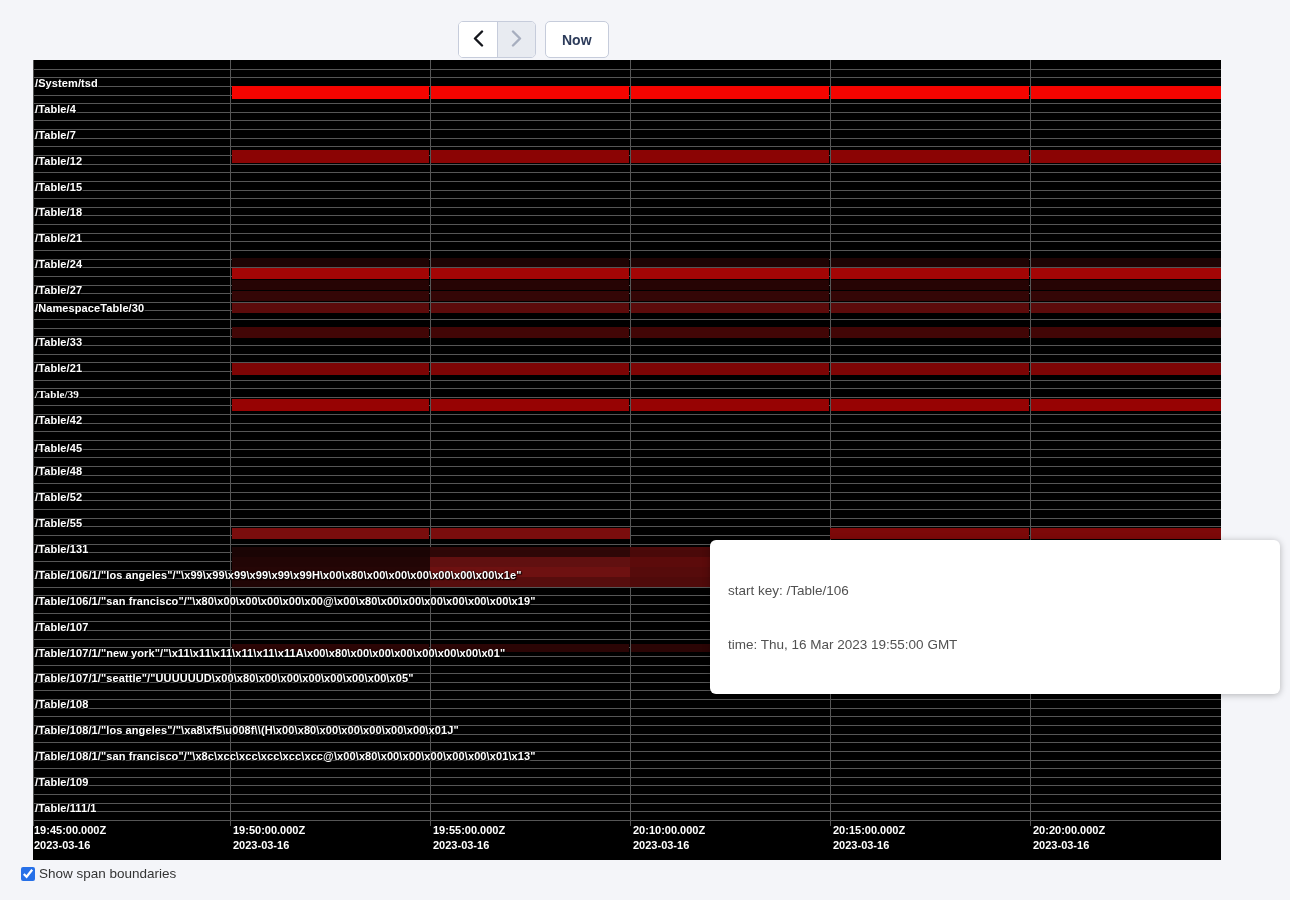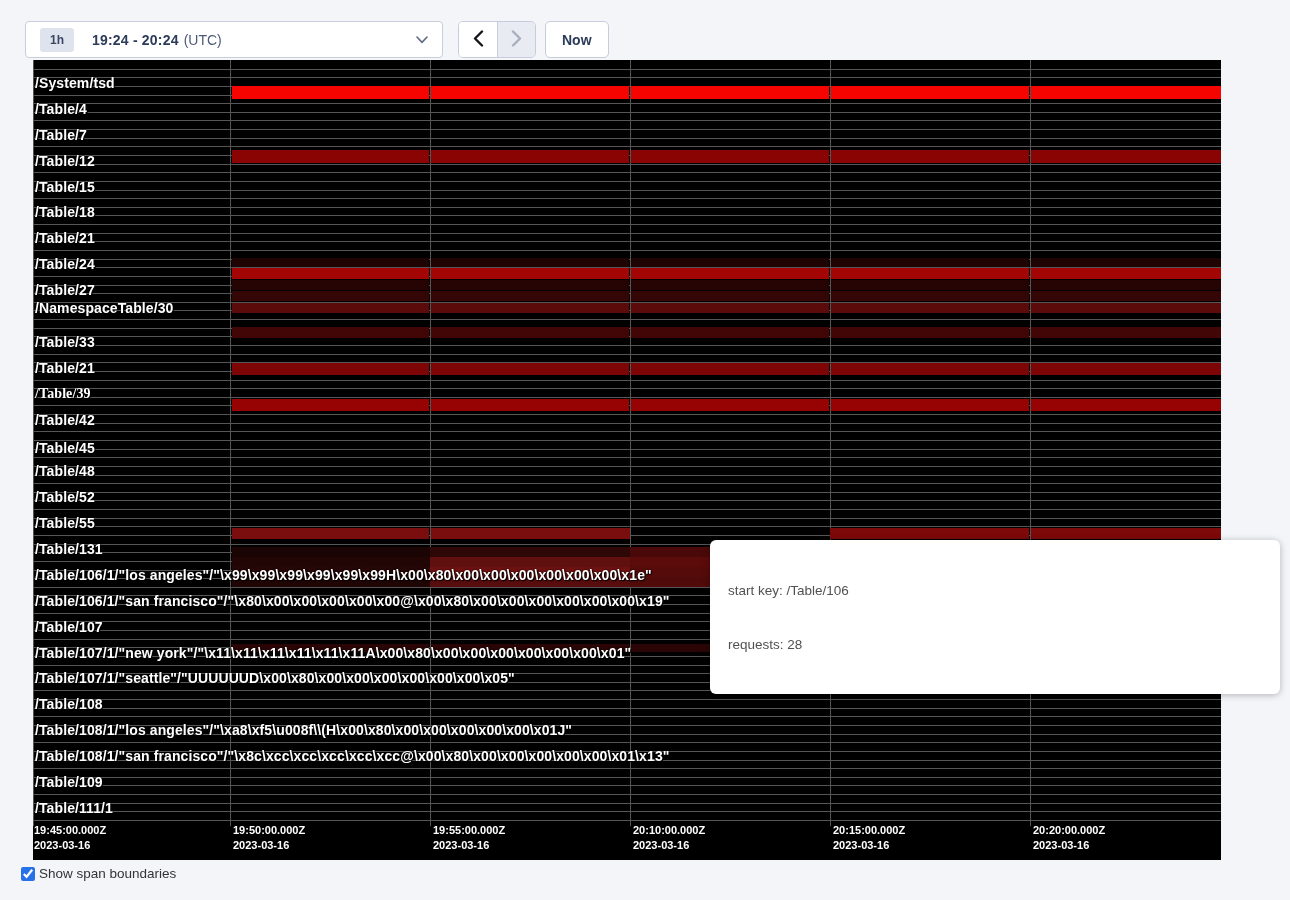--- a/index.html
+++ b/index.html
@@ -27,50 +27,40 @@
     background:#fff; border:1px solid #c6ccdb; border-radius:5px;
     font-family:"Liberation Sans", sans-serif; font-size:14px; font-weight:bold;
     color:#2c3b5a; cursor:pointer; }
 
   
   .plot { position:absolute; left:33px; top:60px; width:1188px; height:800px; background:#000; }
   .hline { position:absolute; left:0; width:1188px; height:1px; background:#565656; }
   .vline { position:absolute; top:0; width:1px; background:#565656; }
   .band  { position:absolute; }
   .rowlabel { position:absolute; left:2px; transform:translateY(-50%);
-    color:#fff; font-size:14px; font-weight:bold; white-space:nowrap;
+    color:#fff; font-size:11px; font-weight:bold; white-space:nowrap;
     text-shadow:0 0 2px #000, 1px 1px 1px #000; letter-spacing:.1px; }
   .xtick { position:absolute; top:763px; color:#fff; font-size:11px; font-weight:bold;
     line-height:15px; white-space:nowrap; }
 
   
   .tooltip { position:absolute; left:710px; top:540px; width:570px; height:154px;
     background:#fff; border-radius:6px; box-shadow:0 1px 7px rgba(0,0,0,.28);
     padding:23px 18px; display:flex; flex-direction:column; justify-content:space-around; }
   .tooltip div { font-size:13.5px; color:#515151; white-space:nowrap; }
 
   
   .footer { position:absolute; left:21px; top:866px; display:flex; align-items:center; }
   .footer input { width:14px; height:14px; accent-color:#2670e8; cursor:pointer; }
   .footer label { font-size:13.5px; color:#333; margin-left:4px; cursor:default; }
 </style>
 </head>
 <body>
 
 <div class="toolbar">
-  <div class="time-select">
-    <span class="tw-badge">1h</span>
-    <span class="tw-range">19:24 - 20:24</span>
-    <span class="tw-tz">(UTC)</span>
-    <span class="sel-chev">
-      <svg width="12" height="8" viewBox="0 0 12 8">
-          <polyline points="1,1 6,6.4 11,1" fill="none" stroke="#5f6b84" stroke-width="1.6" stroke-linecap="round" stroke-linejoin="round"></polyline>
-        </svg>
-    </span>
-  </div>
   <div class="nav-group">
     <button class="nav-btn prev">
       <span>
         <svg width="11" height="17" viewBox="0 0 11 17">
             <polyline points="9,1.5 2,8.5 9,15.5" fill="none" stroke="#14161c" stroke-width="2.4" stroke-linecap="round" stroke-linejoin="round"></polyline>
           </svg>
       </span>
     </button>
     <button class="nav-btn next" aria-disabled="true">
       <span>
@@ -297,19 +287,19 @@
       <div>2023-03-16</div>
     </div>
     <div class="xtick" style="left: 1000px;">
       <div>20:20:00.000Z</div>
       <div>2023-03-16</div>
     </div>
   </div>
 
 <div class="tooltip">
   <div>start key: /Table/106</div>
-  <div>requests: 28</div>
+  <div>time: Thu, 16 Mar 2023 19:55:00 GMT</div>
 </div>
 
 <div class="footer">
   <input type="checkbox" id="spanbounds" checked="" style="">
   <label for="spanbounds">Show span boundaries</label>
 </div>
 
 </body></html>

